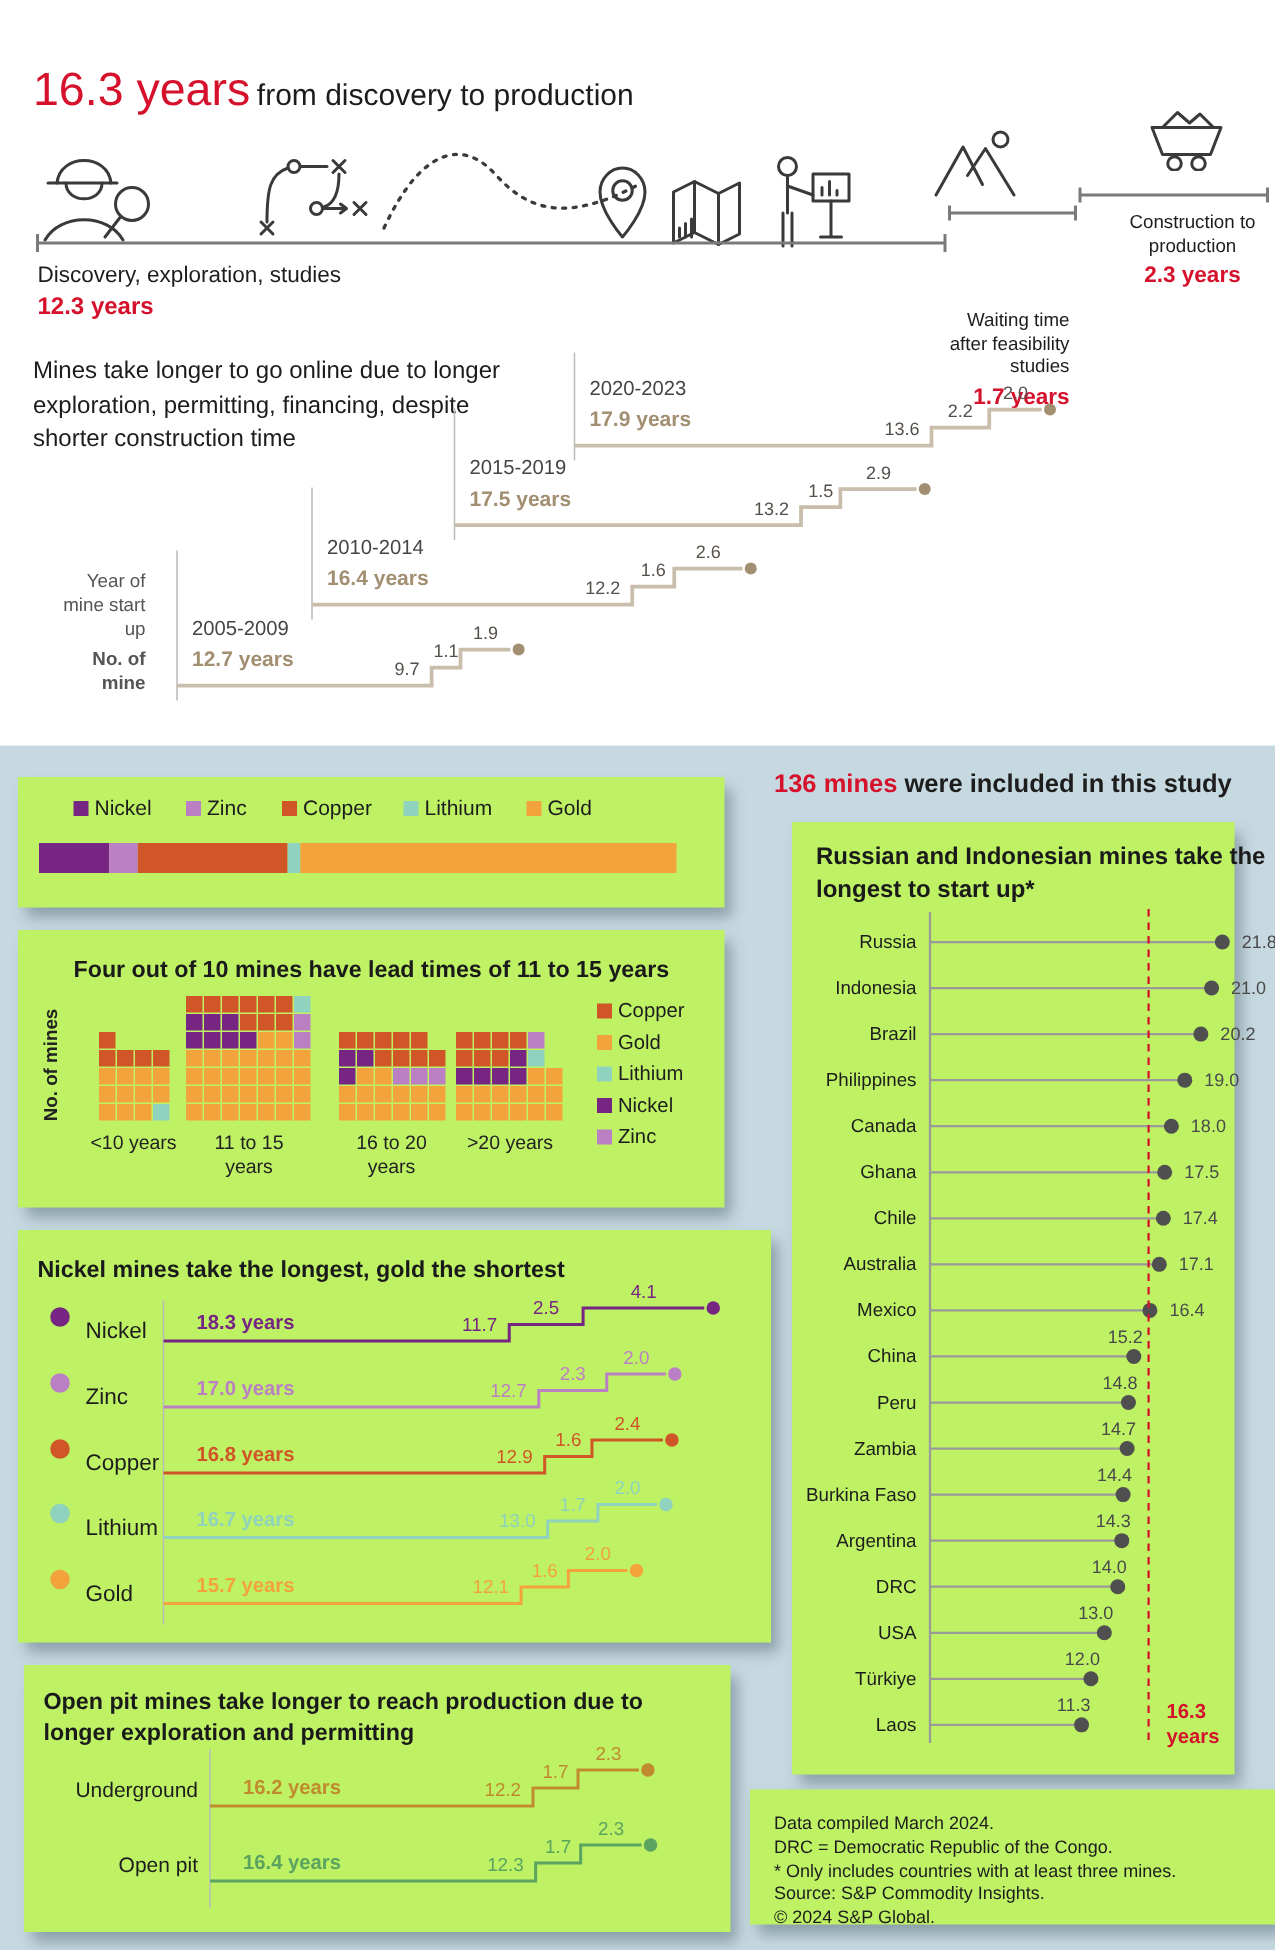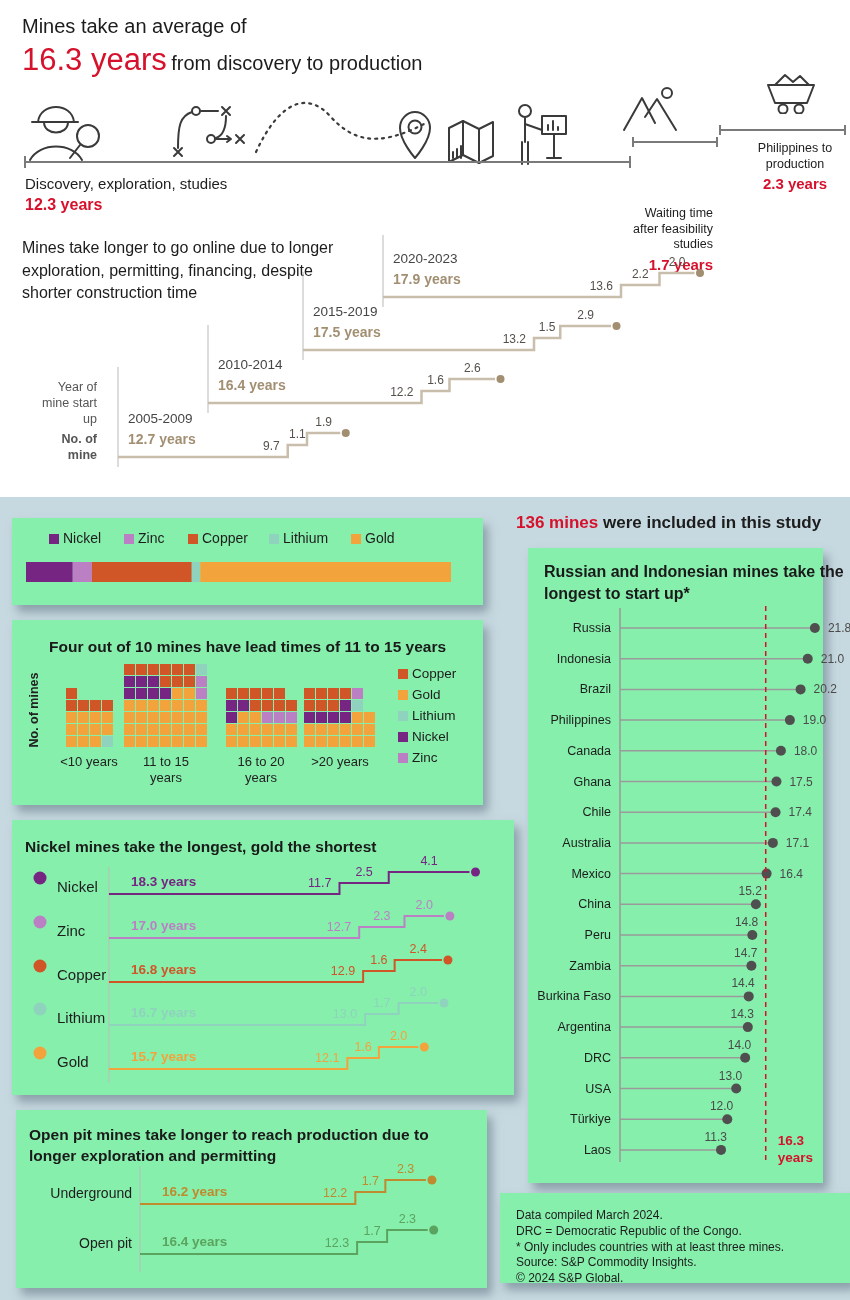--- a/index.html
+++ b/index.html
@@ -1,19 +1,19 @@
 <!DOCTYPE html>
 <html><head>
 <meta charset="utf-8">
 <style>
   html,body{margin:0;padding:0;background:#ffffff;}
   #page{position:relative;width:850px;height:1300px;background:#ffffff;font-family:"Liberation Sans",sans-serif;overflow:hidden;}
   .abs{position:absolute;}
   .blue{position:absolute;left:0;top:497px;width:850px;height:803px;background:#c7d9e0;}
-  .card{position:absolute;background:#86efac;box-shadow:5px 7px 9px rgba(82,104,117,.5);}
+  .card{position:absolute;background:#bef264;box-shadow:5px 7px 9px rgba(82,104,117,.5);}
   .card h3{position:absolute;margin:0;font-size:15.5px;font-weight:bold;color:#1a1a1a;line-height:21px;}
   svg.layer{position:absolute;left:0;top:0;overflow:visible;}
   svg text{font-family:"Liberation Sans",sans-serif;}
   .t1{left:22px;top:15px;font-size:20px;color:#1c1c1c;}
   .t2{left:22px;top:42px;}
   .t2 .big{font-size:31px;color:#d6112b;}
   .t2 .rest{font-size:20px;color:#1c1c1c;}
   .red{color:#d6112b;}
   .phase{color:#1d1d1d;}
   .p1{left:25px;top:175px;font-size:15px;}
@@ -39,21 +39,20 @@
   #cardF .ft{position:absolute;left:16px;top:15px;font-size:12px;line-height:15.8px;color:#1d1d1d;}
   .icon path,.icon circle,.icon line,.icon rect{fill:none;stroke:#3a3a3a;stroke-width:2;stroke-linecap:round;stroke-linejoin:round;}
   .icon.dots path{stroke-dasharray:2,5;stroke-width:2.2;}
 </style>
 </head>
 <body>
 
 <div id="page">
   <div class="blue"></div>
 
-  <div class="abs t1">Mines take an average of</div>
   <div class="abs t2">
     <span class="big">16.3 years</span>
     <span class="rest">from discovery to production</span>
   </div>
 
   <svg class="abs icon" style="left:22px;top:94px" width="86" height="68" viewBox="0 0 86 68">
     <path d="M10,28 H56"></path>
       <path d="M16,28 C18,8 50,8 52,28"></path>
       <path d="M22,28 C22,42 46,42 46,28"></path>
     <path d="M8,66 C18,48 50,48 60,66"></path>
@@ -118,21 +117,21 @@
 
   <div class="abs phase p1">
     <div>Discovery, exploration, studies</div>
     <div class="val red">12.3 years</div>
   </div>
   <div class="abs phase p2">
     <div>Waiting time after feasibility studies</div>
     <div class="val red">1.7 years</div>
   </div>
   <div class="abs phase p3">
-    <div>Philippines to production</div>
+    <div>Construction to production</div>
     <div class="val red">2.3 years</div>
   </div>
 
   <div class="abs" id="period-para">Mines take longer to go online due to longer exploration, permitting, financing, despite shorter construction time</div>
   <div class="abs" id="ylab1">Year of mine start up</div>
   <div class="abs" id="ylab2">No. of mine</div>
   <svg id="chart-period" class="layer" style="top:230px" width="850" height="262">
       <line x1="118" y1="237" x2="118" y2="137" stroke="#b9b9b9" stroke-width="1"></line>
       <path d="M118 227H287.75V215H307V203H340.25" fill="none" stroke="#c9bdab" stroke-width="2.5"></path>
       <circle cx="345.75" cy="203" r="4" fill="#a28f72"></circle>

